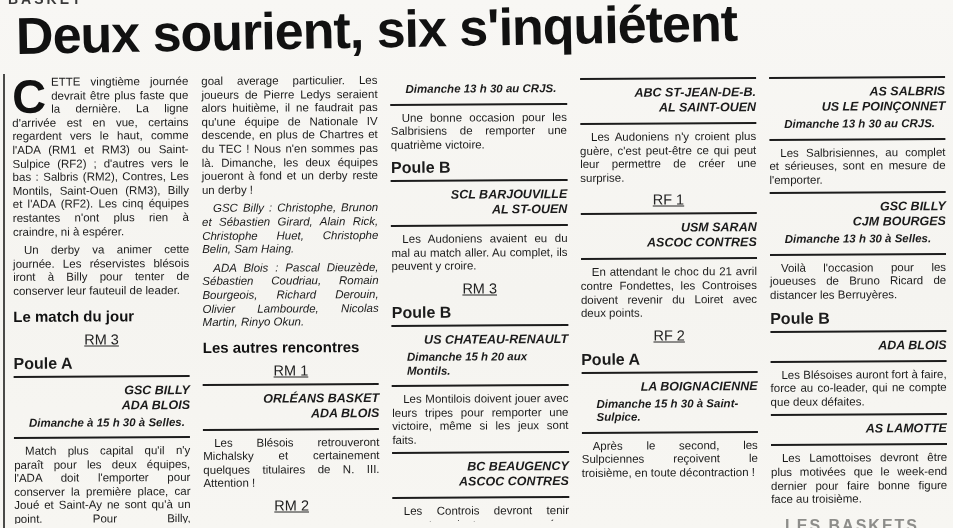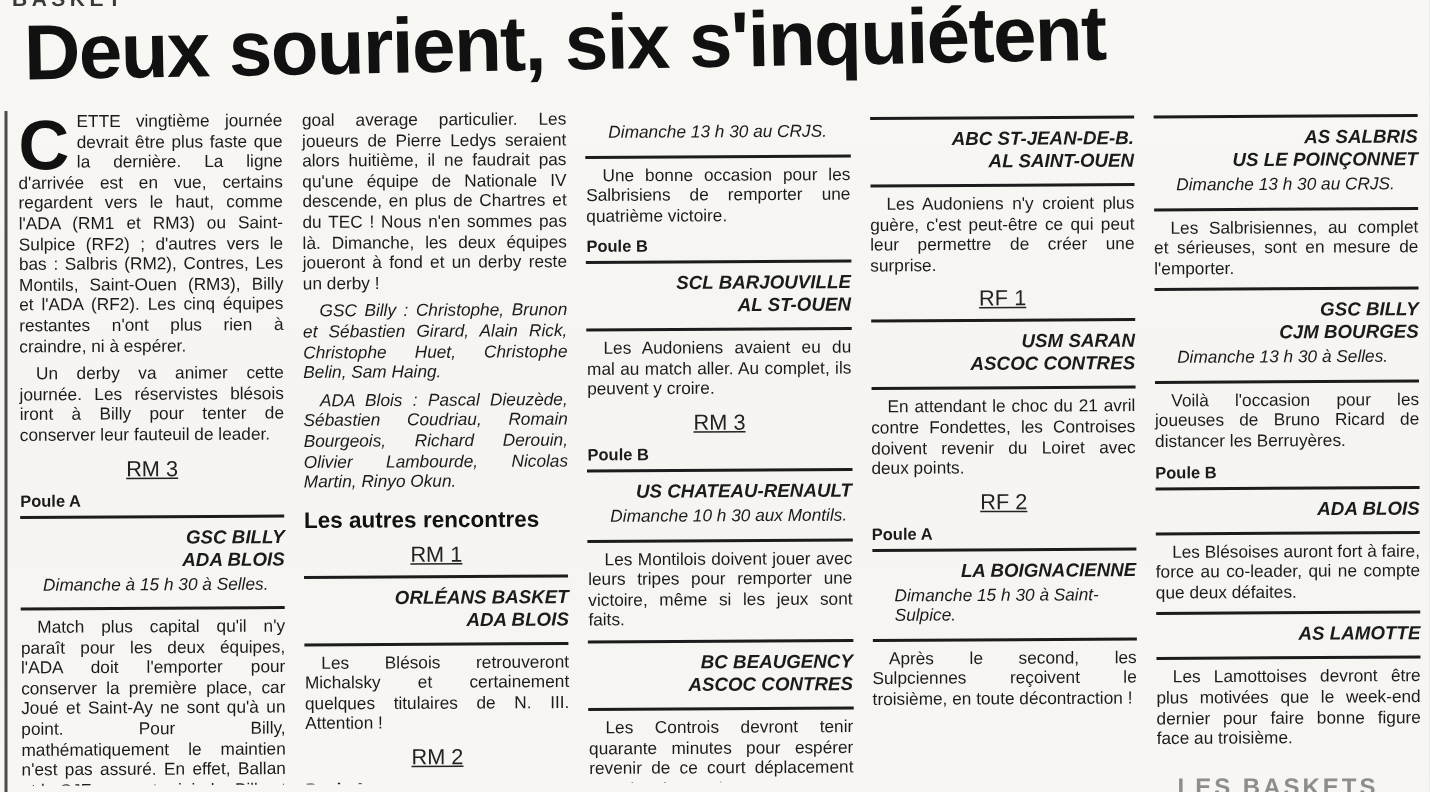--- a/index.html
+++ b/index.html
@@ -32,39 +32,40 @@
   p.body{font-size:11.5px;line-height:13.6px;text-align:justify;margin:0 0 5px;}
   p.body.indent{text-indent:11px;}
   p.body.names{font-style:italic;}
   .dropcap{
     float:left;font-size:47px;line-height:38px;font-weight:bold;
     padding:2px 5px 0 0;color:#111;
   }
   .col-heading{font-size:15px;font-weight:bold;margin:9px 0 3px;color:#111;}
   .section-label{text-align:center;font-size:14.5px;margin:7px 0 5px;color:#222;text-decoration:underline;}
   .poule{
-    font-weight:bold;font-size:11px;padding:2px 0 3px;margin:4px 0 0;
+    font-weight:bold;font-size:16px;padding:2px 0 3px;margin:4px 0 0;
     border-bottom:2px solid #1c1c1c;
   }
   .match{border-bottom:2px solid #1c1c1c;padding:6px 0 7px;margin:0 0 6px;}
   .match.top-rule{border-top:2px solid #1c1c1c;margin-top:5px;}
   .team{font-weight:bold;font-style:italic;font-size:12.5px;line-height:15px;text-align:right;}
-  .schedule{font-style:italic;font-size:11.5px;line-height:13.5px;margin-top:3px;padding-left:15px;}
+  .schedule{font-style:italic;font-size:11.5px;line-height:13.5px;margin-top:3px;padding-left:15px;font-weight:bold;}
 </style>
 </head>
 <body>
 
 <div class="page">
   <div class="clip-top">BASKET</div>
   <h1 class="headline">Deux sourient, six s'inquiétent</h1>
   <div class="left-rule"></div>
   <div class="columns" id="columns">
       <div class="col">
         <p class="body lead"><span class="dropcap">C</span><span>ETTE vingtième journée devrait être plus faste que la dernière. La ligne d'arrivée est en vue, certains regardent vers le haut, comme l'ADA (RM1 et RM3) ou Saint-Sulpice (RF2) ; d'autres vers le bas : Salbris (RM2), Contres, Les Montils, Saint-Ouen (RM3), Billy et l'ADA (RF2). Les cinq équipes restantes n'ont plus rien à craindre, ni à espérer.</span></p>
         <p class="body indent">Un derby va animer cette journée. Les réservistes blésois iront à Billy pour tenter de conserver leur fauteuil de leader.</p>
+        <h3 class="col-heading">Le match du jour</h3>
         <div class="section-label">RM 3</div>
         <div class="poule">Poule A</div>
         <div class="match">
           <div class="team">GSC BILLY</div>
           <div class="team">ADA BLOIS</div>
           <div class="schedule">Dimanche à 15 h 30 à Selles.</div>
         </div>
         <p class="body indent">Match plus capital qu'il n'y paraît pour les deux équipes, l'ADA doit l'emporter pour conserver la première place, car Joué et Saint-Ay ne sont qu'à un point. Pour Billy, mathématiquement le maintien n'est pas assuré. En effet, Ballan et le CJF peuvent rejoindre Billy et même passer devant à la faveur du</p>
       </div>
       <div class="col">
@@ -89,21 +90,21 @@
         <div class="poule">Poule B</div>
         <div class="match">
           <div class="team">SCL BARJOUVILLE</div>
           <div class="team">AL ST-OUEN</div>
         </div>
         <p class="body indent">Les Audoniens avaient eu du mal au match aller. Au complet, ils peuvent y croire.</p>
         <div class="section-label">RM 3</div>
         <div class="poule">Poule B</div>
         <div class="match">
           <div class="team">US CHATEAU-RENAULT</div>
-          <div class="schedule">Dimanche 10 h 30 aux Montils.</div>
+          <div class="schedule">Dimanche 15 h 20 aux Montils.</div>
         </div>
         <p class="body indent">Les Montilois doivent jouer avec leurs tripes pour remporter une victoire, même si les jeux sont faits.</p>
         <div class="match top-rule">
           <div class="team">BC BEAUGENCY</div>
           <div class="team">ASCOC CONTRES</div>
         </div>
         <p class="body indent">Les Controis devront tenir quarante minutes pour espérer revenir de ce court déplacement avec les deux points.</p>
       </div>
       <div class="col">
         <div class="match top-rule">

